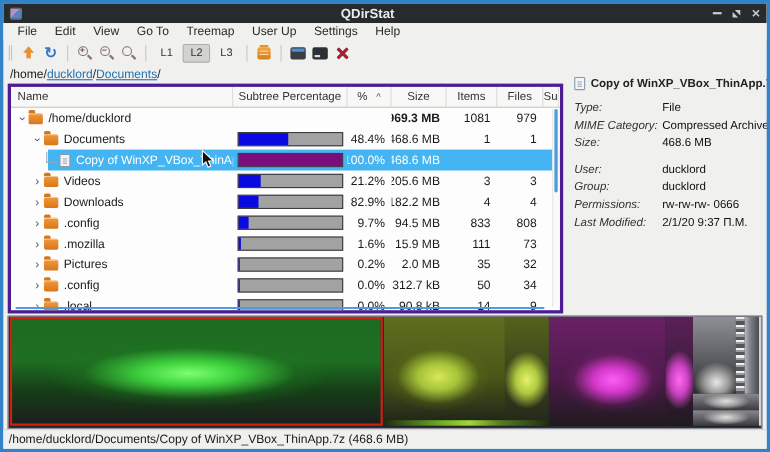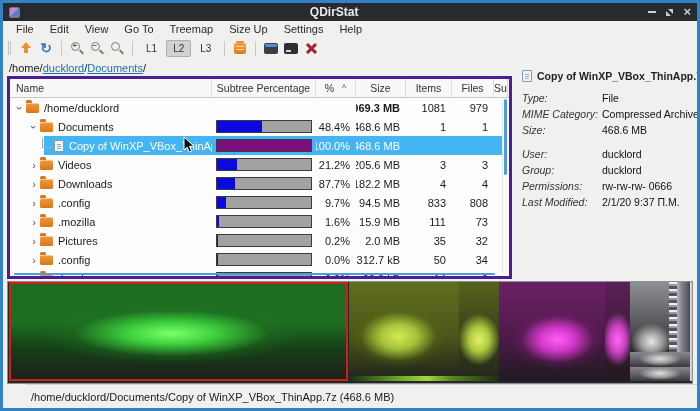--- a/index.html
+++ b/index.html
@@ -100,21 +100,21 @@
   .tm-mg  { background:radial-gradient(ellipse 55% 38% at 55% 58%,#ff5ef5 0%,#d238ca 30%,rgba(120,30,110,.3) 62%,rgba(0,0,0,0) 80%),linear-gradient(180deg,#6a2166,#4f1a4c 55%,#1f1a1f 100%); }
   .tm-mg2 { background:radial-gradient(ellipse 80% 35% at 50% 58%,#ff6af2 0%,#c940c0 40%,rgba(0,0,0,0) 78%),linear-gradient(180deg,#5c2058,#201a20 100%); }
   .tm-gray { background:radial-gradient(ellipse 70% 35% at 55% 85%,#e8e8e8 0%,#9a9a9a 40%,rgba(0,0,0,0) 75%),linear-gradient(180deg,#8f9096,#5c5d62 55%,#2c2c30 100%); }
   .tm-dots { background:repeating-linear-gradient(180deg,#f0f0f0 0 2px,#9a9aa0 2px 4px,#55555c 4px 7px); }
   .tm-gray2 { background:linear-gradient(90deg,#b4b6c0,#7e8088 40%,#4a4b52); }
   .tm-light { background:linear-gradient(90deg,#d8dbe4,#b8bcc8 60%,#9599a4); }
   .tm-grayh { background:radial-gradient(ellipse 45% 60% at 50% 45%,#e0e0e0 0%,#a0a0a0 45%,rgba(0,0,0,0) 80%),linear-gradient(180deg,#88888e,#3a3a40); }
   .tm-greenstrip { background:linear-gradient(90deg,#1c2e14 0%,#6fae27 35%,#a2d838 52%,#577f1f 70%,#1c2e14 100%); }
 
   
-  .statusbar { height:24px; border-top:1px solid #d4d4d2; display:flex; align-items:center; padding-left:5px; font-size:11px; color:#1a1a1a; flex:none; background:#f0f0ee;margin-left:23px; }
+  .statusbar { height:18px; border-top:1px solid #d4d4d2; display:flex; align-items:center; padding-left:5px; font-size:11px; color:#1a1a1a; flex:none; background:#f0f0ee; }
 
   .cursor { position:absolute; z-index:50; pointer-events:none; }
 </style>
 </head>
 <body>
 
 <div class="window">
 
   <div class="titlebar">
     <span class="app-icon"></span>
@@ -125,21 +125,21 @@
       <span class="wc wc-close">×</span>
     </span>
   </div>
 
   <div class="menubar">
       <span class="menu-item">File</span>
       <span class="menu-item">Edit</span>
       <span class="menu-item">View</span>
       <span class="menu-item">Go To</span>
       <span class="menu-item">Treemap</span>
-      <span class="menu-item">Size Up</span>
+      <span class="menu-item">User Up</span>
       <span class="menu-item">Settings</span>
       <span class="menu-item">Help</span>
     </div>
 
   <div class="toolbar">
     <span class="tb-handle"></span>
   <div class="tb-icon">
         <span class="i-up"></span>
       </div>
       <div class="tb-icon">
@@ -263,21 +263,21 @@
               <div class="tc" style="width: 202px; padding-left: 18px;">
                 <span class="chev">›</span>
                 <span class="folder"></span>
                 <span>Downloads</span>
               </div>
               <div class="tc" style="width: 104px;">
                 <div class="bar-wrap">
                   <div class="bar-fill" style="width: 18.8%; background: rgb(10, 10, 224);"></div>
                 </div>
               </div>
-              <div class="tc r" style="width: 40px;">87.7%</div>
+              <div class="tc r" style="width: 40px;">82.9%</div>
               <div class="tc r" style="width: 50px;">182.2 MB</div>
               <div class="tc r" style="width: 46px;">4</div>
               <div class="tc r" style="width: 42px;">4</div>
             </div>
             <div class="trow">
               <div class="tc" style="width: 202px; padding-left: 18px;">
                 <span class="chev">›</span>
                 <span class="folder"></span>
                 <span>.config</span>
               </div>

